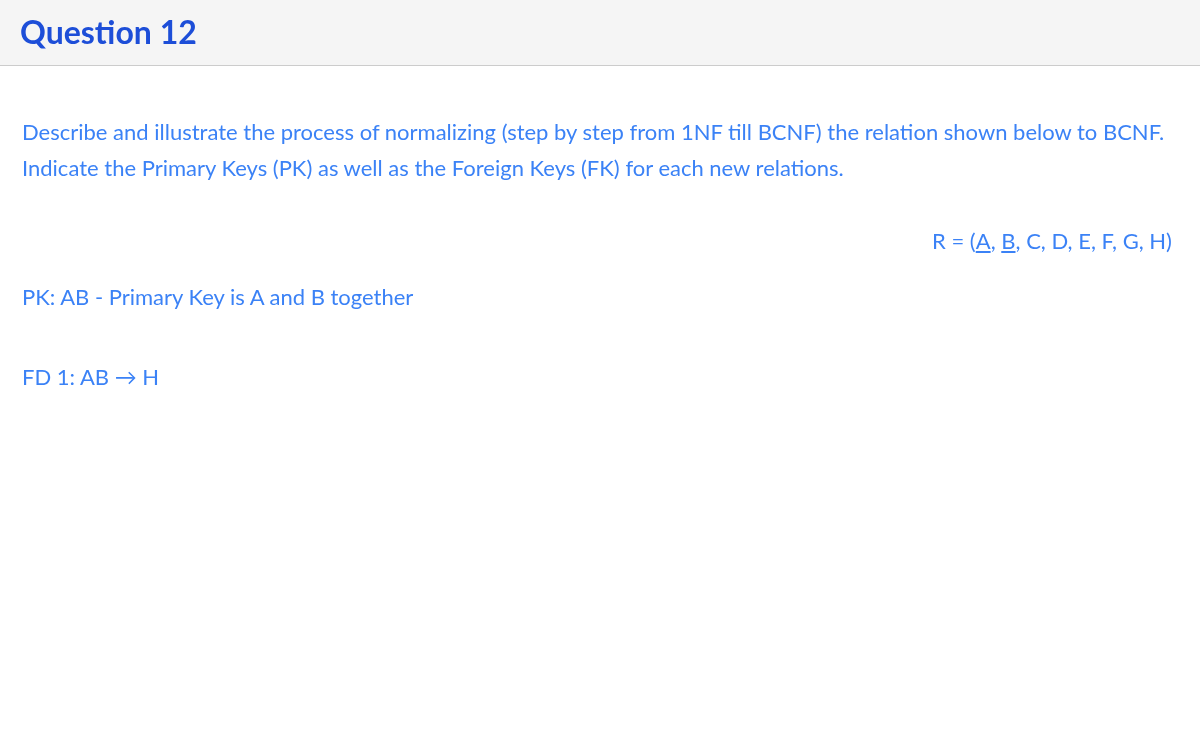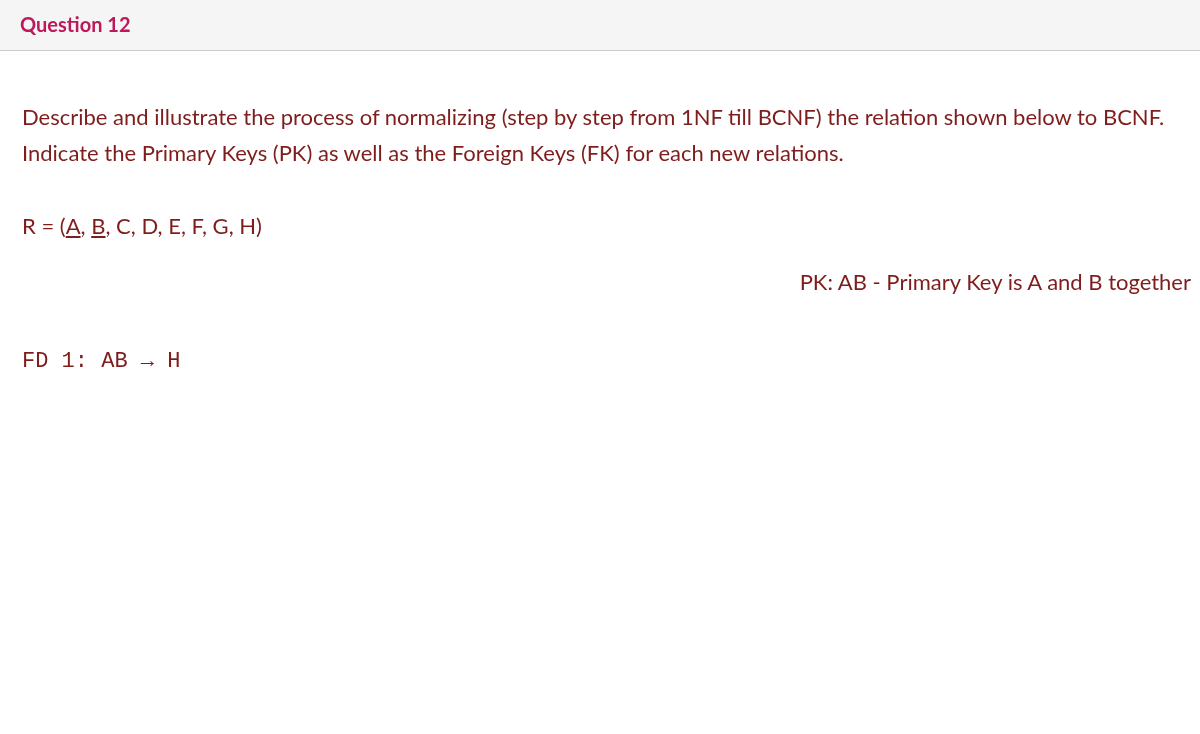--- a/index.html
+++ b/index.html
@@ -13,50 +13,49 @@
       height: 734px;
       background: #ffffff;
       color: #2e3338;
     }
     .question-header {
       background: #f5f5f5;
       border-bottom: 1px solid #cccccc;
       padding: 12px 20px 14px 20px;
     }
     .question-title {
-      font-size: 20px;
+      font-size: 32px;
       font-weight: 700;
-      color: #be185d;
+      color: #1d4ed8;
     }
     .question-body {
-      padding: 48px 9px 20px 22px;
+      padding: 48px 28px 20px 22px;
       font-size: 22px;
       line-height: 1.65;
-      color: #7f1d1d;
+      color: #3b82f6;
     }
     .instruction {
       margin-bottom: 36px;
     }
     .relation-def {
-      text-align: left;
+      text-align: right;
       margin-bottom: 20px;
       margin-top: 23px;
     }
     .relation-def .underline {
       text-decoration: underline;
     }
     .pk-def {
-      text-align: right;
+      text-align: left;
       margin-bottom: 44px;
     }
     .fd-list {
       display: flex;
       flex-direction: column;
       gap: 26px;
-      font-family: Liberation Mono, monospace;
     }
     .fd-item {
       font-size: 22px;
     }
   </style>
 </head>
 <body>
 
 <div class="question-header">
   <h2 class="question-title">Question 12</h2>

